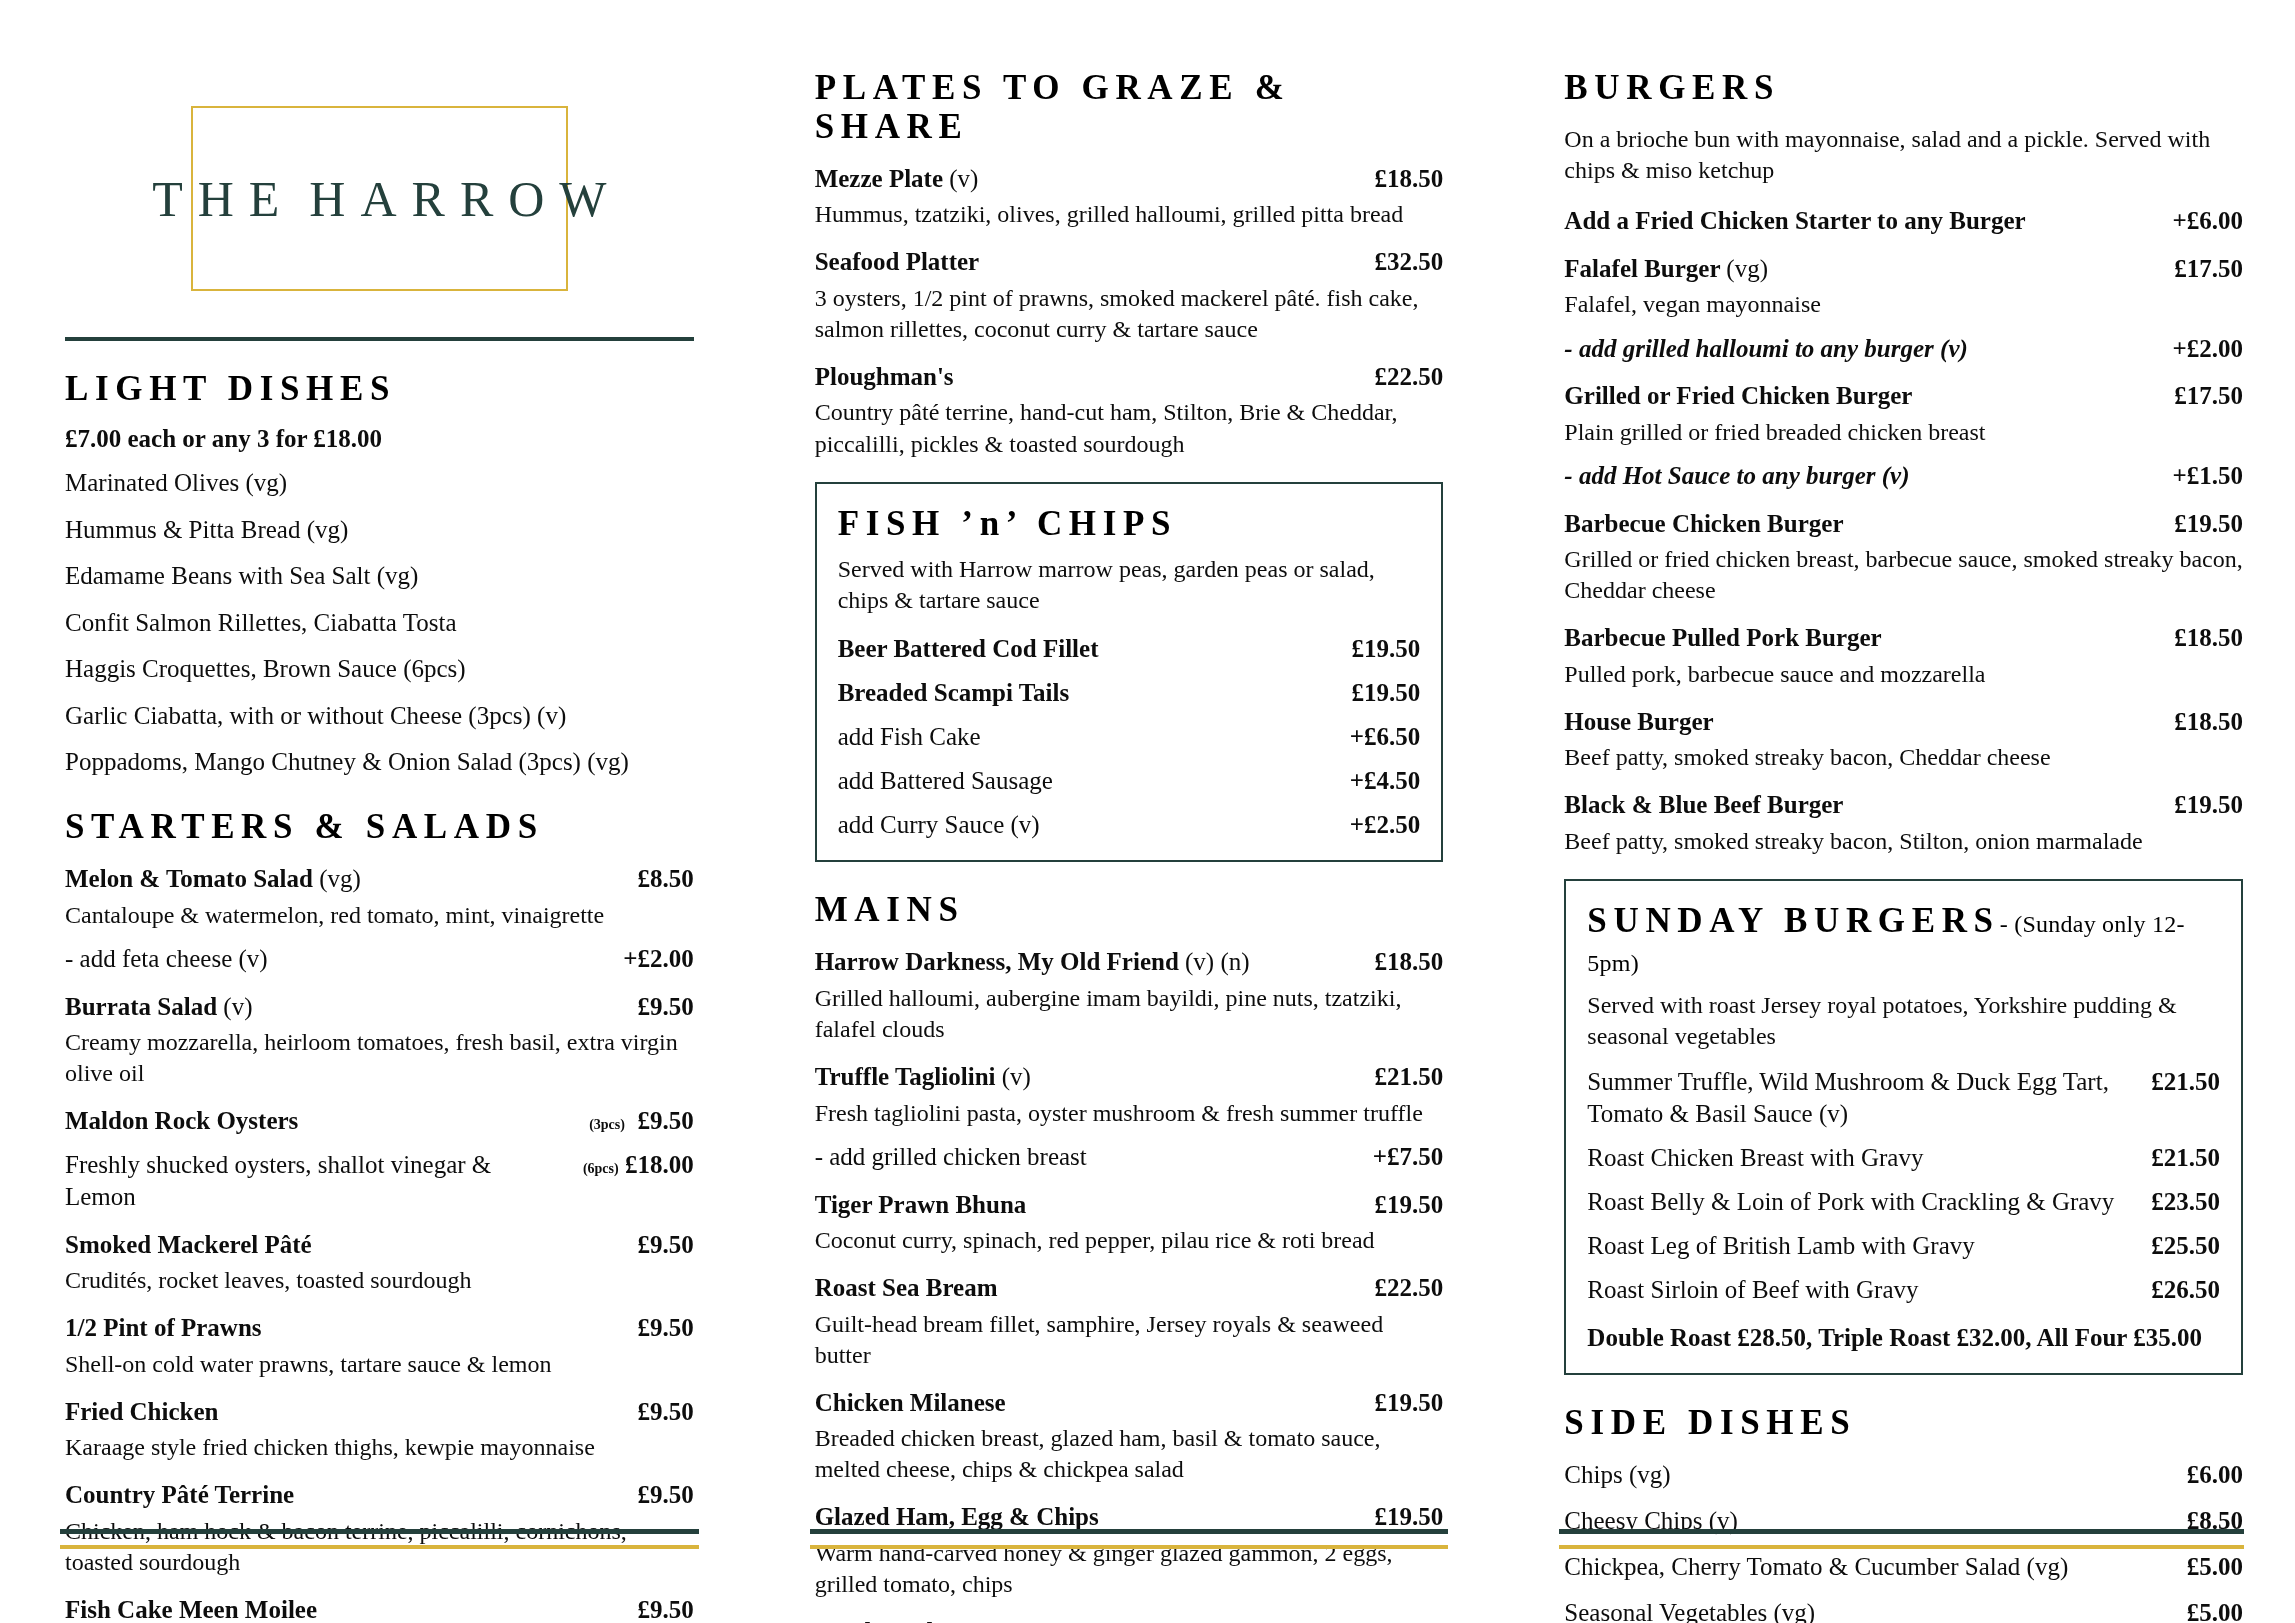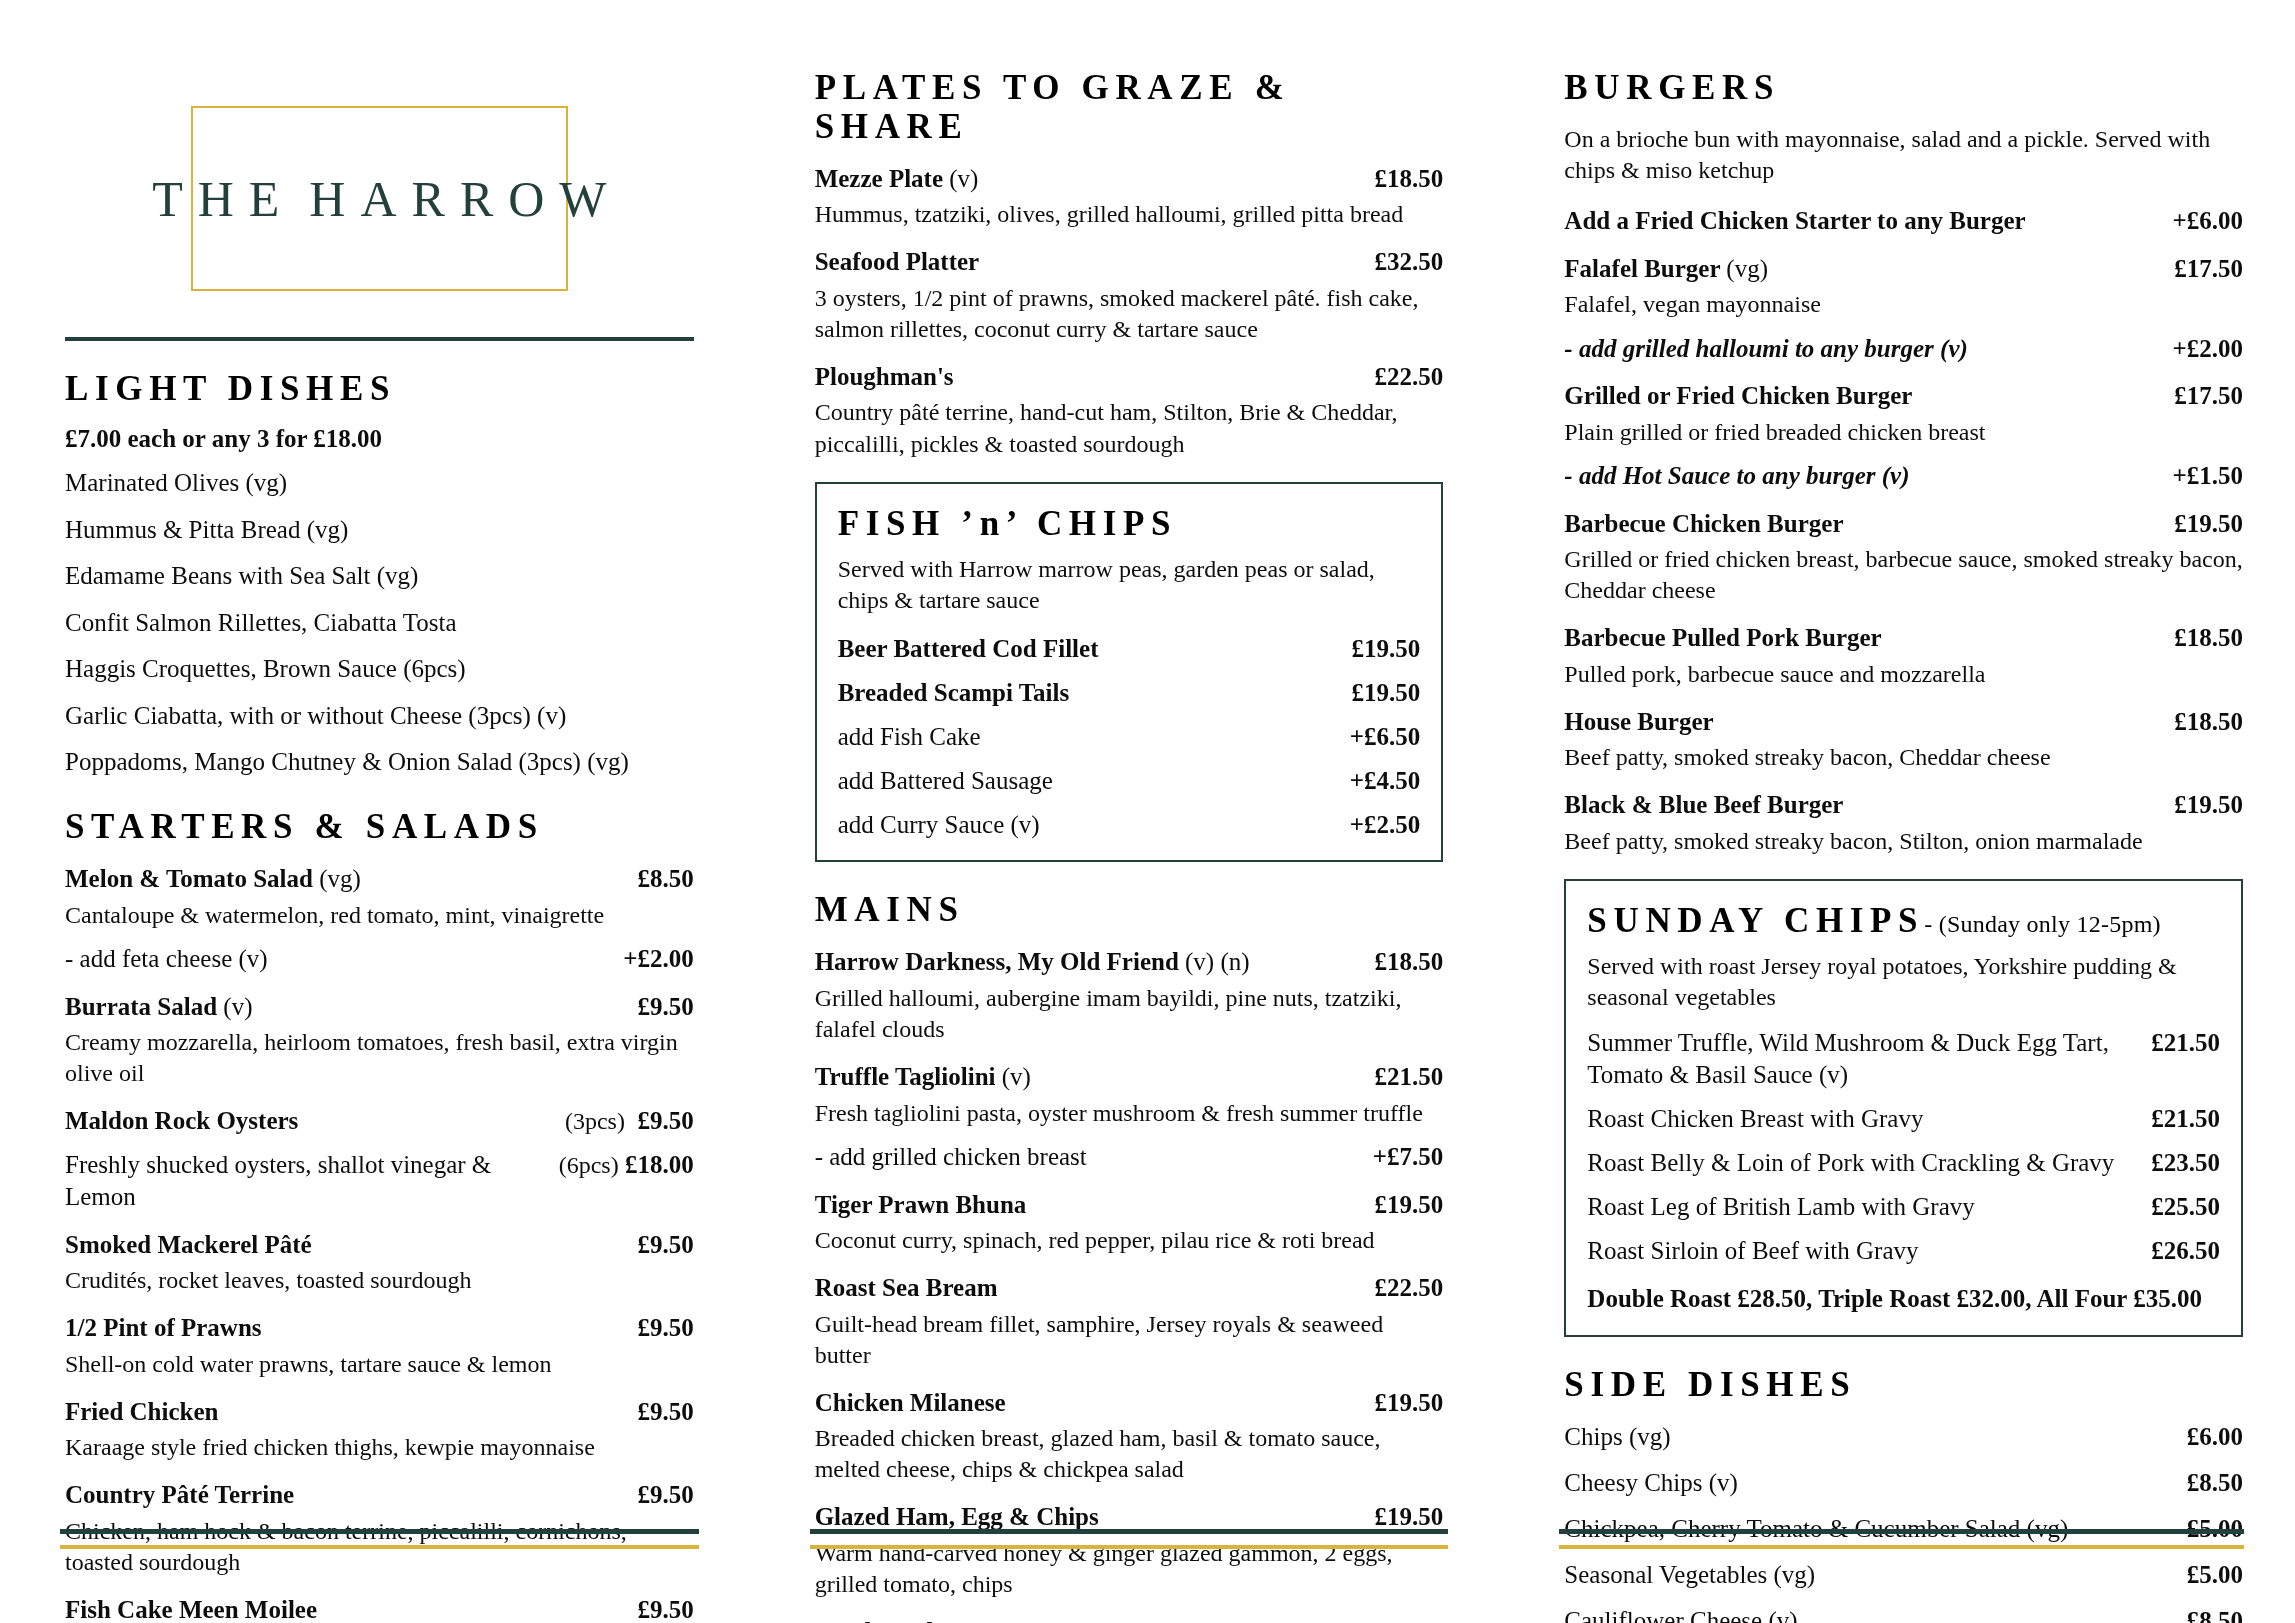--- a/index.html
+++ b/index.html
@@ -98,22 +98,22 @@
     font-size: 24px;
     line-height: 1.30;
     margin-top: 4.6px;
     max-width: 100%;
   }
 
   .item { margin-top: 15.7px; }
   .item:first-of-type { margin-top: 0; }
 
   .qty {
-    font-size: 24px;
-    font-weight: 400;
+    font-size: 14px;
+    font-weight: 700;
   }
 
   .plain-list .row { margin-top: 14px; }
   .light-item {
     font-size: 25px;
     line-height: 1.30;
     margin-top: 14px;
   }
   .light-head {
     font-size: 25px;
@@ -435,21 +435,21 @@
     <div class="item">
       <div class="row bold">
         <div class="name">Black &amp; Blue Beef Burger</div>
         <div class="price">£19.50</div>
       </div>
       <div class="desc">Beef patty, smoked streaky bacon, Stilton, onion marmalade</div>
     </div>
 
     <div class="boxed">
       <div class="section-title">
-        <span>SUNDAY CHIPS</span><span class="suffix">- (Sunday only 12-5pm)</span>
+        <span>SUNDAY BURGERS</span><span class="suffix">- (Sunday only 12-5pm)</span>
       </div>
       <div class="desc" style="margin-top:0">Served with roast Jersey royal potatoes, Yorkshire pudding &amp; seasonal vegetables</div>
 
       <div style="margin-top:14px">
         <div class="row">
           <div class="name">Summer Truffle, Wild Mushroom &amp; Duck Egg Tart, Tomato &amp; Basil Sauce (v)</div>
           <div class="price">£21.50</div>
         </div>
         <div class="row">
           <div class="name">Roast Chicken Breast with Gravy</div>

